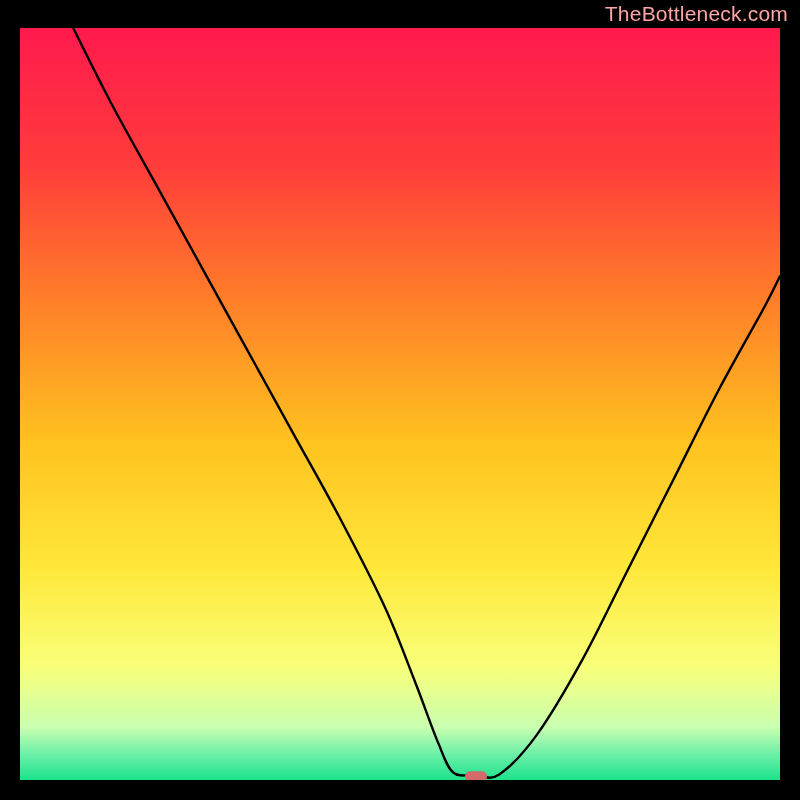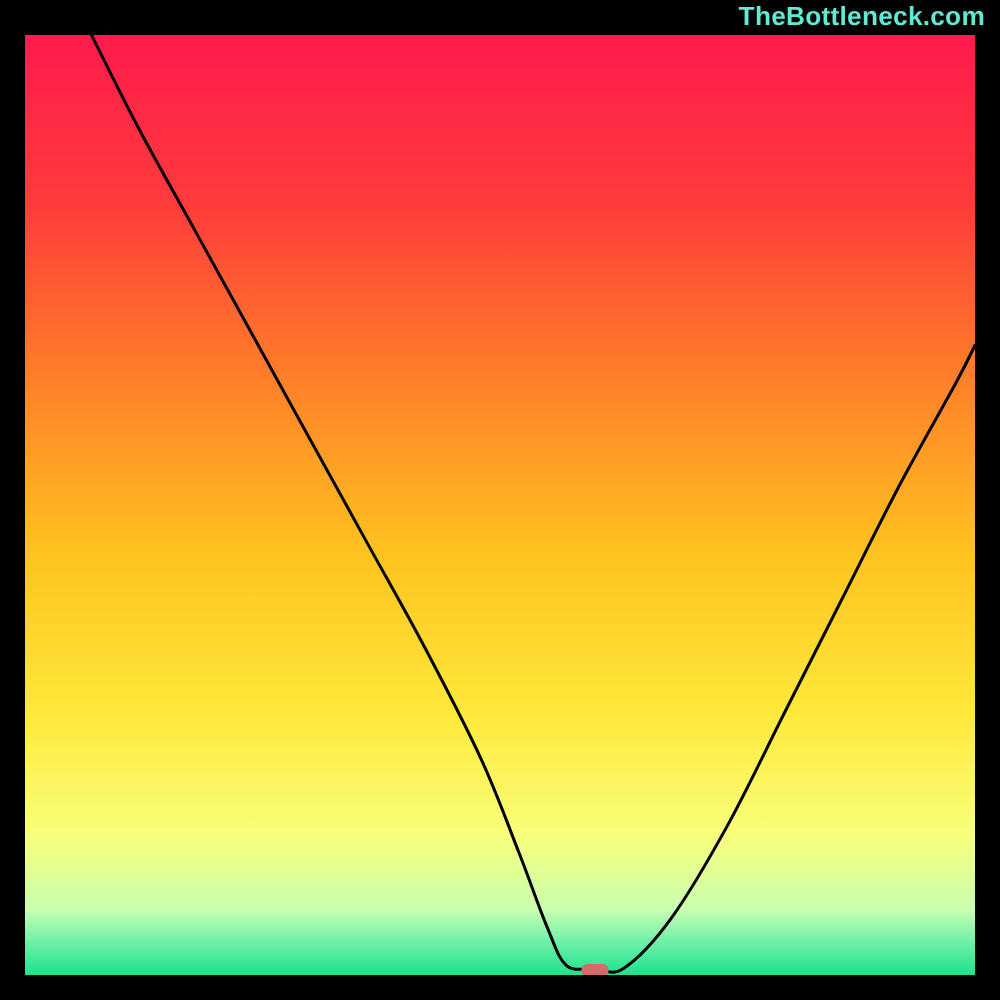--- a/index.html
+++ b/index.html
@@ -14,23 +14,23 @@
   .frame {
     position: relative;
     width: 800px;
     height: 800px;
     background: #000;
   }
   .watermark {
     position: absolute;
     top: 2px;
     right: 12px;
-    color: #5eead4;
+    color: #fca5a5;
     font-size: 21px;
-    font-weight: 700;
+    font-weight: 400;
     letter-spacing: 0.2px;
     z-index: 10;
   }
   .plot-wrap {
     position: absolute;
     left: 20px;
     top: 28px;
     width: 760px;
     height: 752px;
   }

